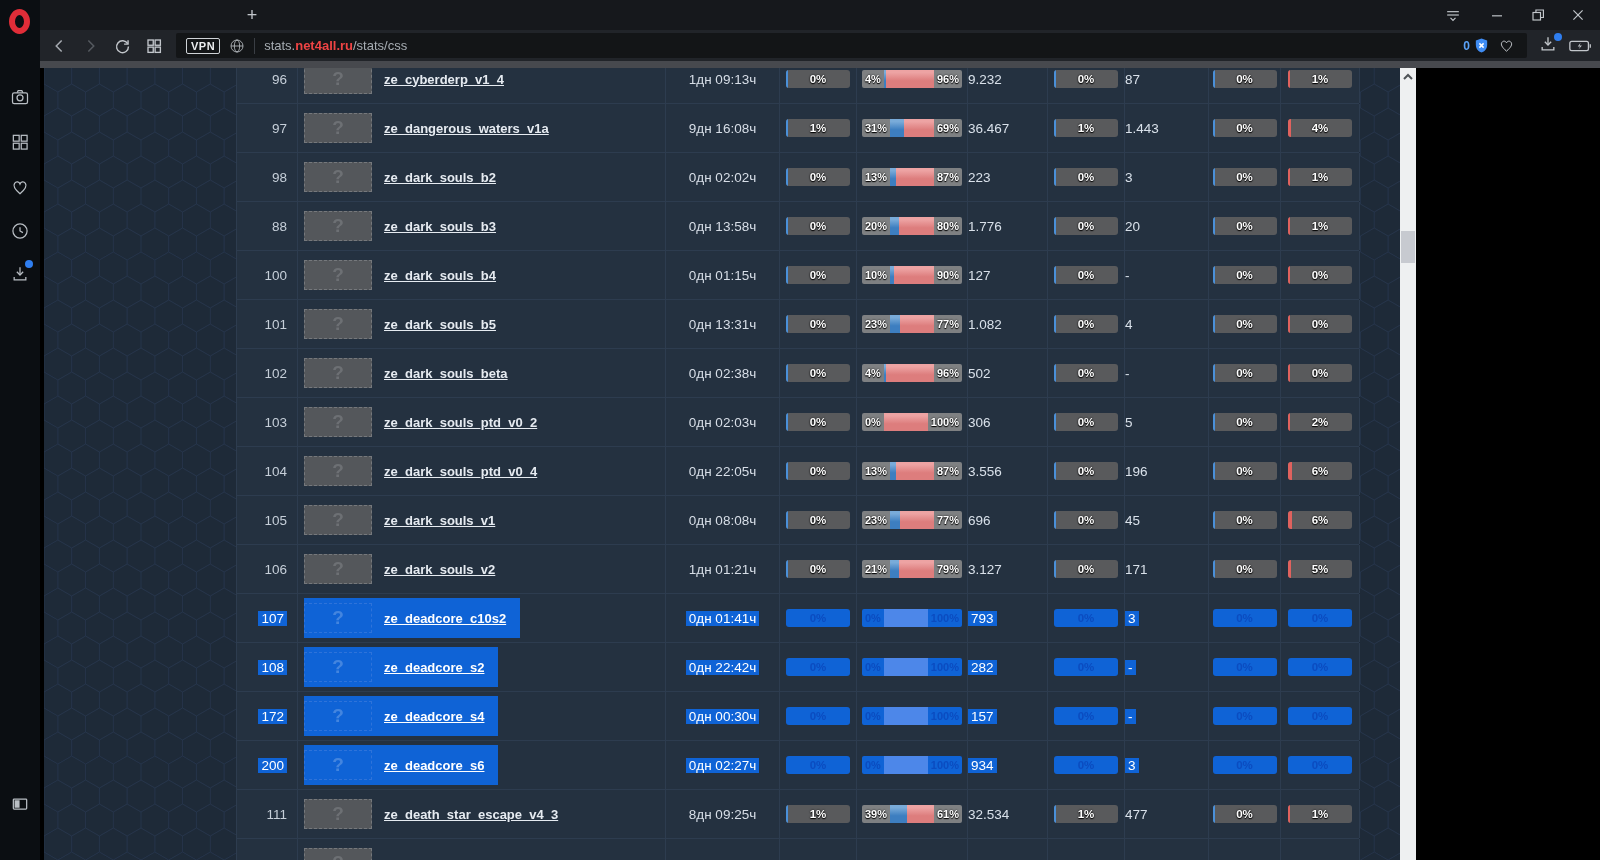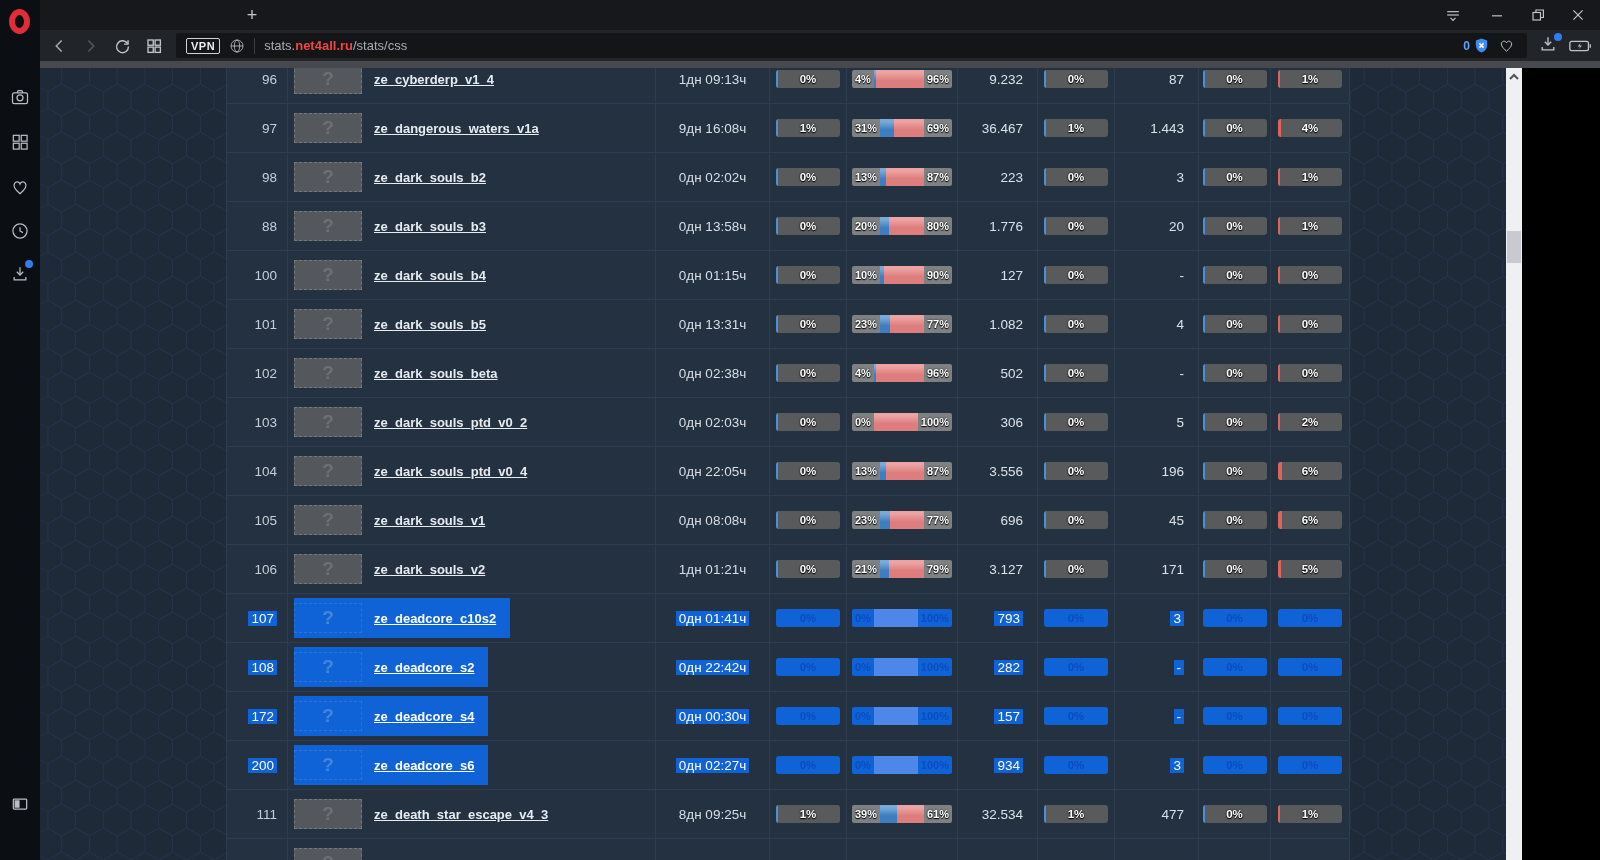--- a/index.html
+++ b/index.html
@@ -50,36 +50,36 @@
   #heart-ab{margin:0 12px 0 8px;}
   #heart-ab svg{stroke:#c2c6cb;fill:none;stroke-width:1.4;}
   #download-btn{position:absolute;left:1498px;top:4px;width:24px;height:24px;cursor:pointer;}
   #download-btn svg{stroke:#c2c6cb;fill:none;stroke-width:1.6;}
   #battery-btn{position:absolute;left:1528px;top:4px;width:28px;height:24px;cursor:pointer;display:flex;align-items:center;}
   #battery-btn svg{stroke:#c2c6cb;fill:none;stroke-width:1.4;}
 
   #edge-strip{position:absolute;left:40px;top:61px;width:1560px;height:7px;background:#47494e;}
 
   
-  #page{position:absolute;left:34px;top:68px;width:1488px;height:792px;background:var(--pagebg);overflow:hidden;text-decoration:underline;}
+  #page{position:absolute;left:44px;top:68px;width:1372px;height:792px;background:var(--pagebg);overflow:hidden;text-decoration:underline;}
   #hexbg{position:absolute;left:0;top:0;}
 
   
   #scrollbar{position:absolute;right:0;top:0;width:16px;height:792px;background:#eef0f1;cursor:default;}
   #sb-up{position:absolute;top:2px;left:0;width:16px;height:14px;display:flex;align-items:center;justify-content:center;}
   #sb-up svg{stroke:#4e5357;fill:none;stroke-width:2;}
   #sb-thumb{position:absolute;top:163px;left:1px;width:14px;height:32px;background:#c7cad0;cursor:pointer;}
 
   
   #tablewrap{position:absolute;left:192px;top:-13px;width:1123px;}
   .row{display:grid;grid-template-columns:61px 368px 114px 77px 111px 80px 77px 84px 72px 79px;
        height:49px;background:var(--rowbg);border-left:1px solid var(--border);border-bottom:1px solid var(--border);}
   .c{border-right:1px solid var(--border);display:flex;align-items:center;overflow:hidden;}
   .c.num{justify-content:flex-end;padding-right:10px;color:#c6cfd9;font-size:13.5px;}
-  .c.rnum{justify-content:flex-end;padding-right:14px;color:#d9e1ea;font-size:13.5px;}
+  .c.rnum{padding-right:14px;color:#d9e1ea;font-size:13.5px;}
   .c.time{justify-content:center;color:#d7dee7;font-size:13.5px;}
   .c.bcell{justify-content:center;}
   .mapline{display:inline-flex;align-items:center;height:40px;margin-left:6px;padding-right:14px;}
   .thumb{width:68px;height:30px;background:#54575b;border:1px dashed #75787c;color:#6d7074;
          display:flex;align-items:center;justify-content:center;font-size:19px;font-weight:bold;flex:none;}
   .maplink{margin-left:12px;color:#e6ebf1;font-size:13px;font-weight:bold;text-decoration:underline;cursor:pointer;white-space:nowrap;}
 
   .badge{position:relative;width:64px;height:18px;background:#595a5c;border-radius:3px;overflow:hidden;flex:none;}
   .badge i{position:absolute;left:0;top:0;bottom:0;}
   .badge.blue i{background:#4a90d9;}

